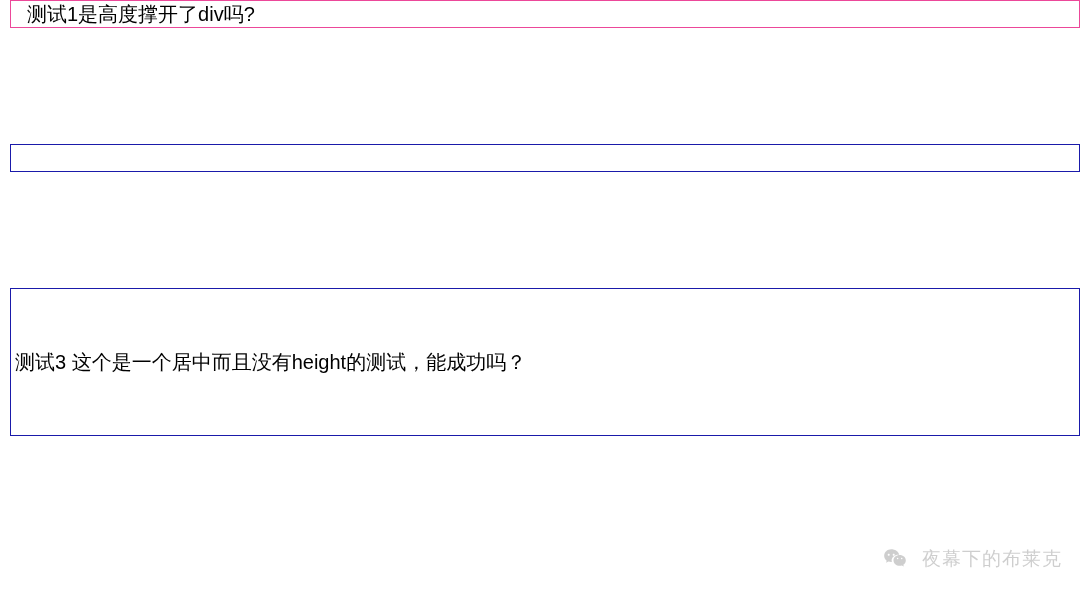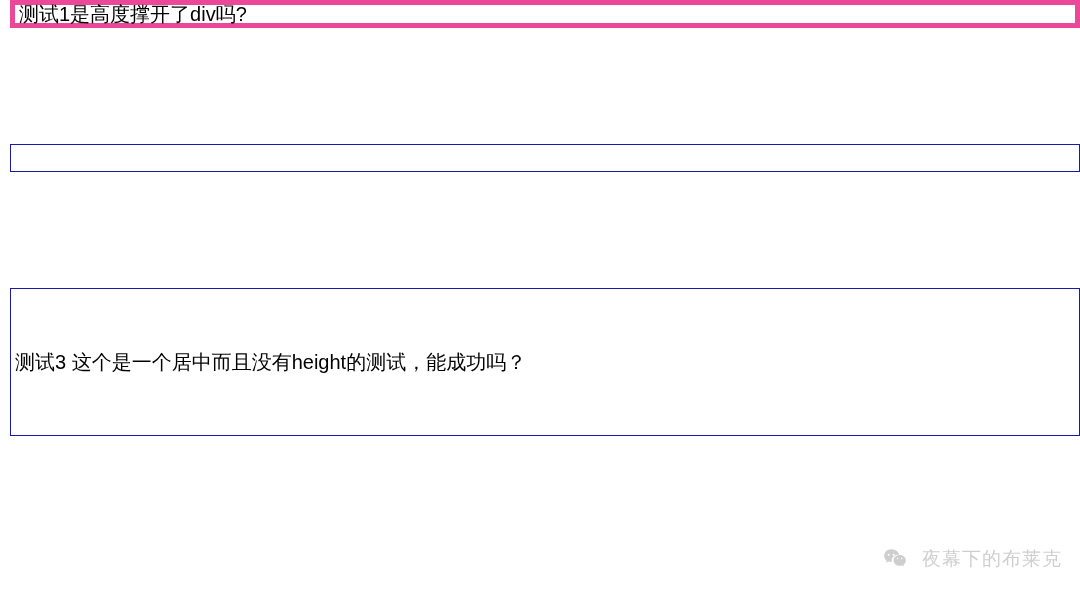--- a/index.html
+++ b/index.html
@@ -14,24 +14,24 @@
       height: 590px;
       position: relative;
       overflow: hidden;
     }
     .box1 {
       position: absolute;
       left: 10px;
       top: 0px;
       right: 0;
       height: 28px;
-      border: 5px solid #ec4899;
+      border: 1px solid #ec4899;
       display: flex;
       align-items: center;
-      padding-left: 4px;
+      padding-left: 16px;
     }
     .box1-text {
       font-size: 20px;
       color: #000;
       font-weight: 400;
     }
     .box2 {
       position: absolute;
       left: 10px;
       top: 144px;

